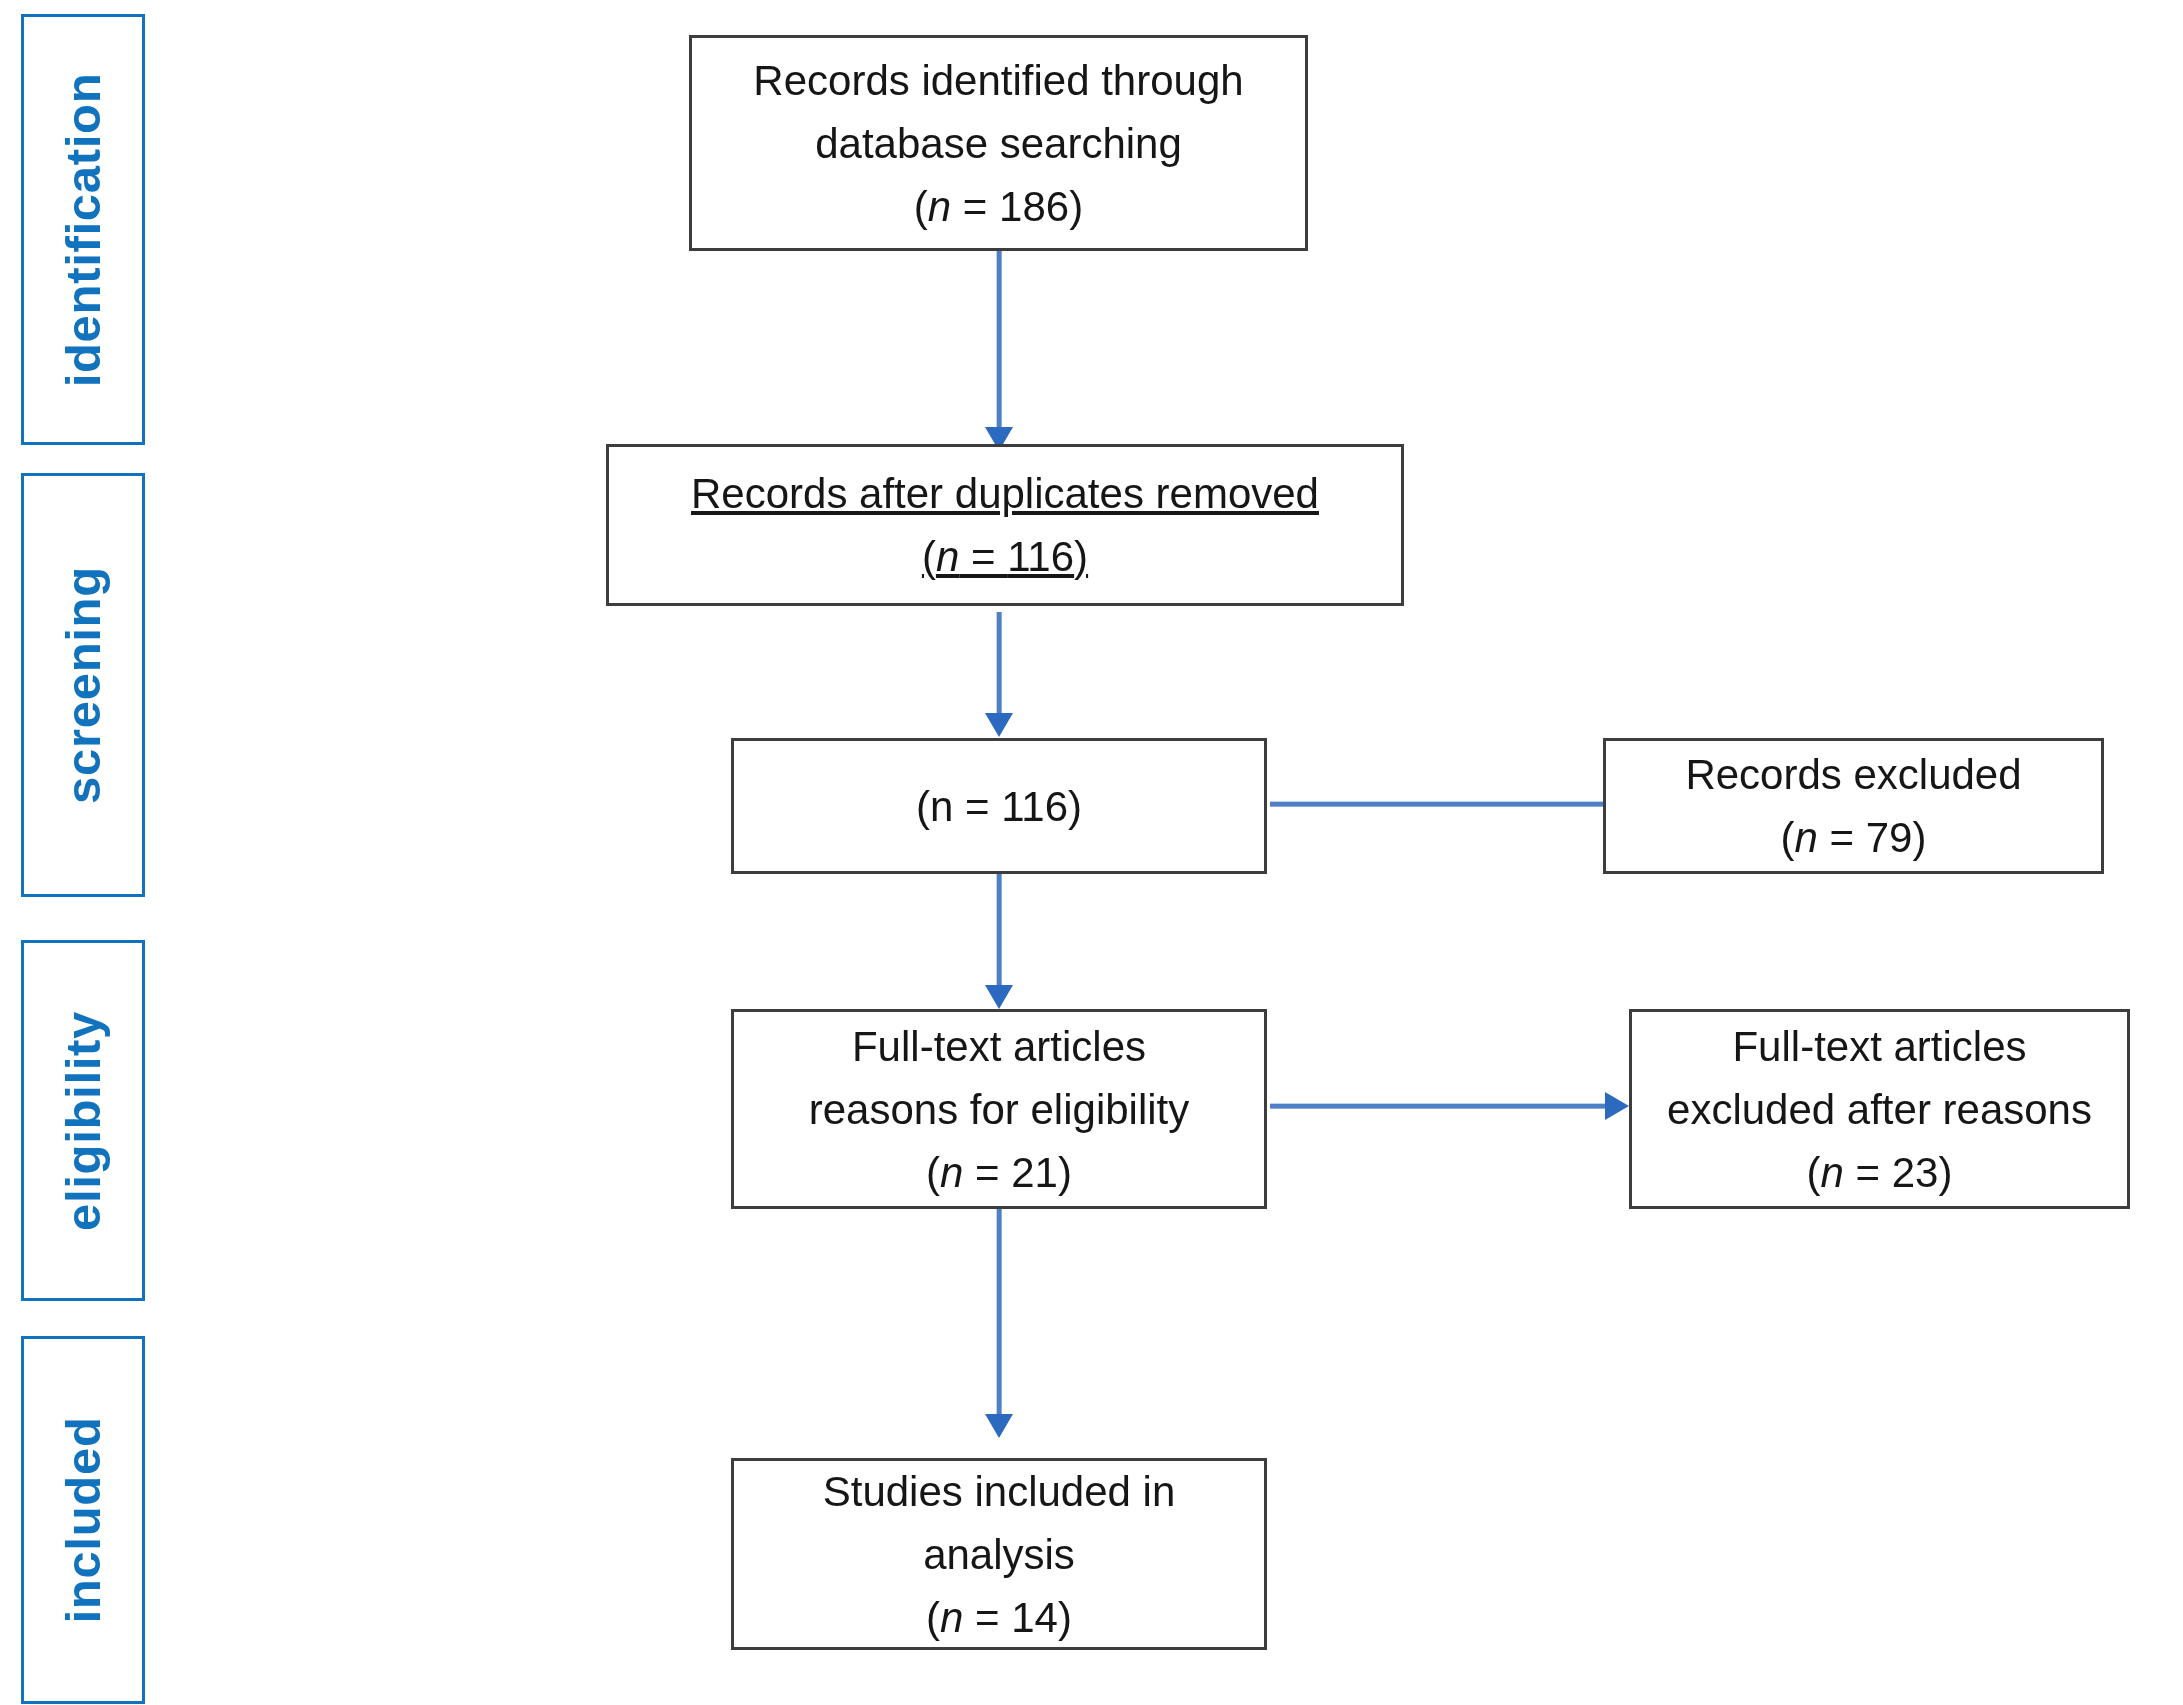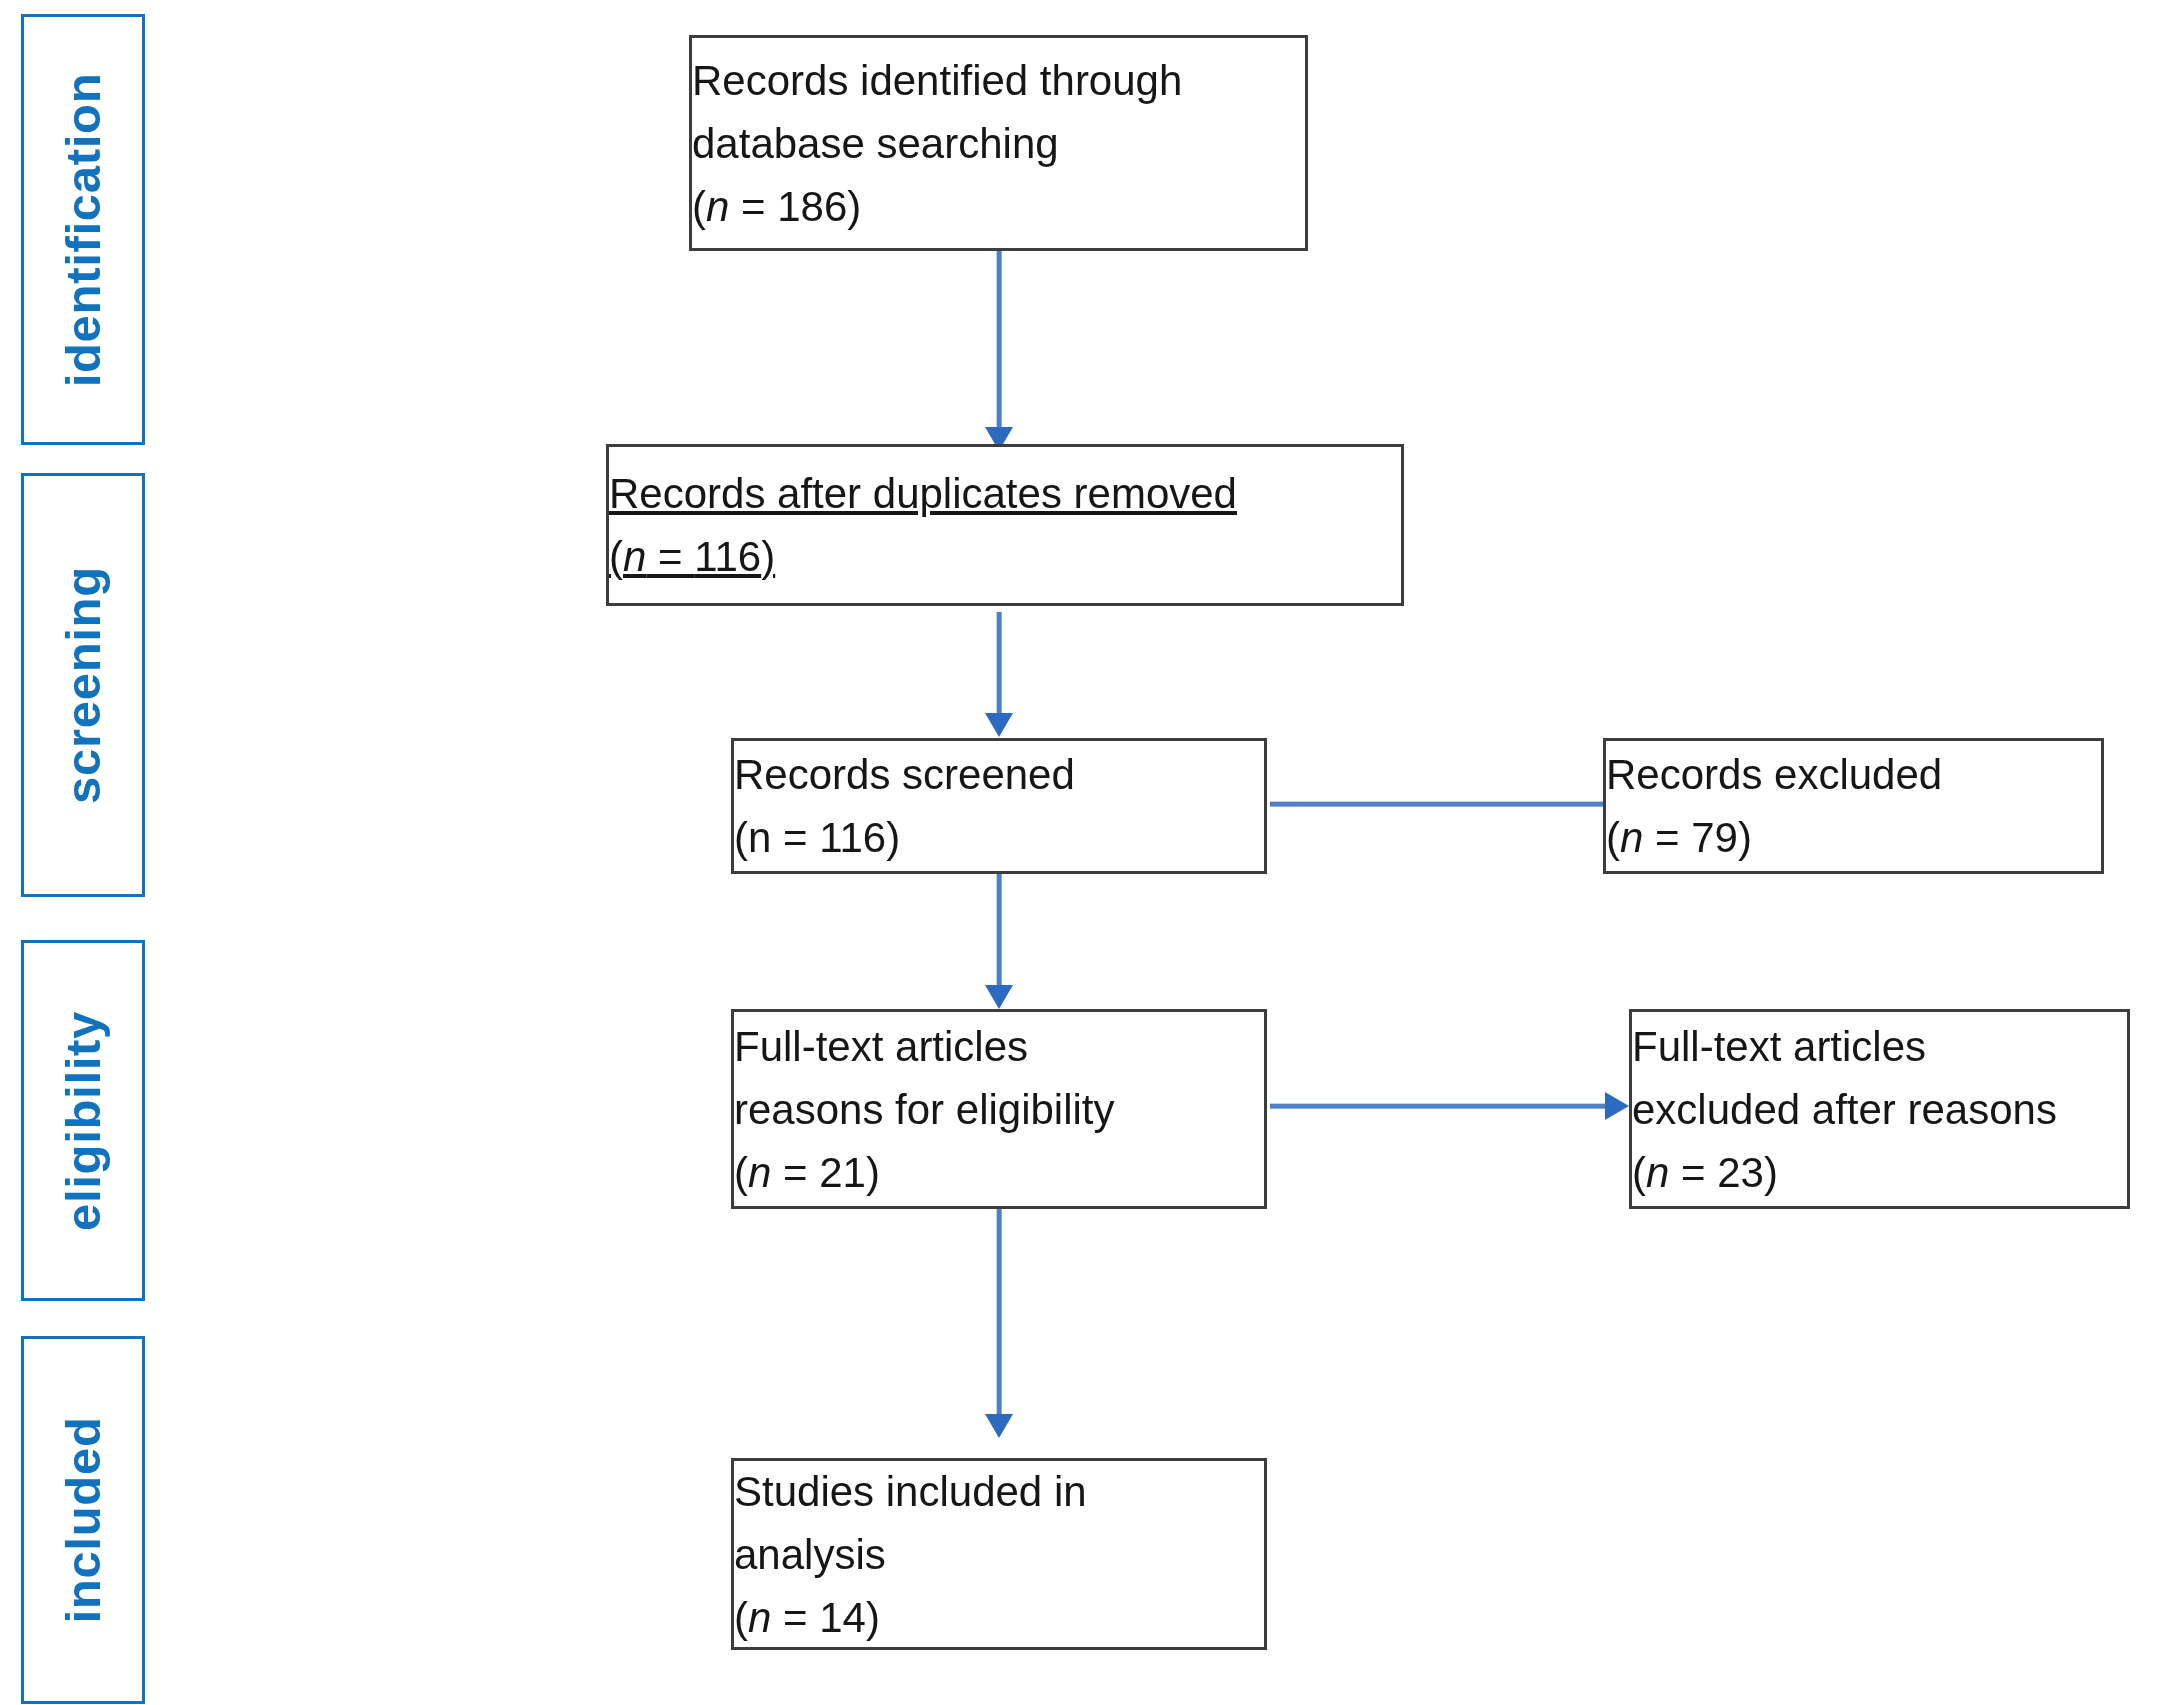--- a/index.html
+++ b/index.html
@@ -34,21 +34,21 @@
   }
 
   
   .flow-box {
     position: absolute;
     border: 3.4px solid #3d3d3d;
     background: #ffffff;
     box-sizing: border-box;
     display: flex;
     flex-direction: column;
-    align-items: flex-start;
+    align-items: center;
     justify-content: center;
     text-align: center;
     color: #161616;
     font-size: 42px;
     line-height: 1.5;
     font-weight: 400;
   }
   .flow-box .line { white-space: nowrap; }
   .nsym { font-style: italic; }
   .nsym.upright { font-style: normal; }
@@ -112,21 +112,20 @@
     <div class="line">Records after duplicates removed</div>
     <div class="line"><span>(</span><span class="nsym">n</span><span> = </span><span>116</span><span>)</span></div>
   </div>
 
   <div class="varrow" style="left:984px; top:612px; height:125px;">
     <div class="shaft"></div>
     <div class="head"></div>
   </div>
 
   <div class="flow-box" style="left:731px; top:738px; width:536px; height:136px;">
-    <div class="line">Records screened</div>
     <div class="line"><span>(</span><span class="nsym upright">n</span><span> = </span><span>116</span><span>)</span></div>
   </div>
 
   <div class="harrow" style="left:1270px; top:789px; width:359px;">
     <div class="shaft"></div>
     <div class="head"></div>
   </div>
 
   <div class="flow-box" style="left:1603px; top:738px; width:501px; height:136px;">
     <div class="line">Records excluded</div>

